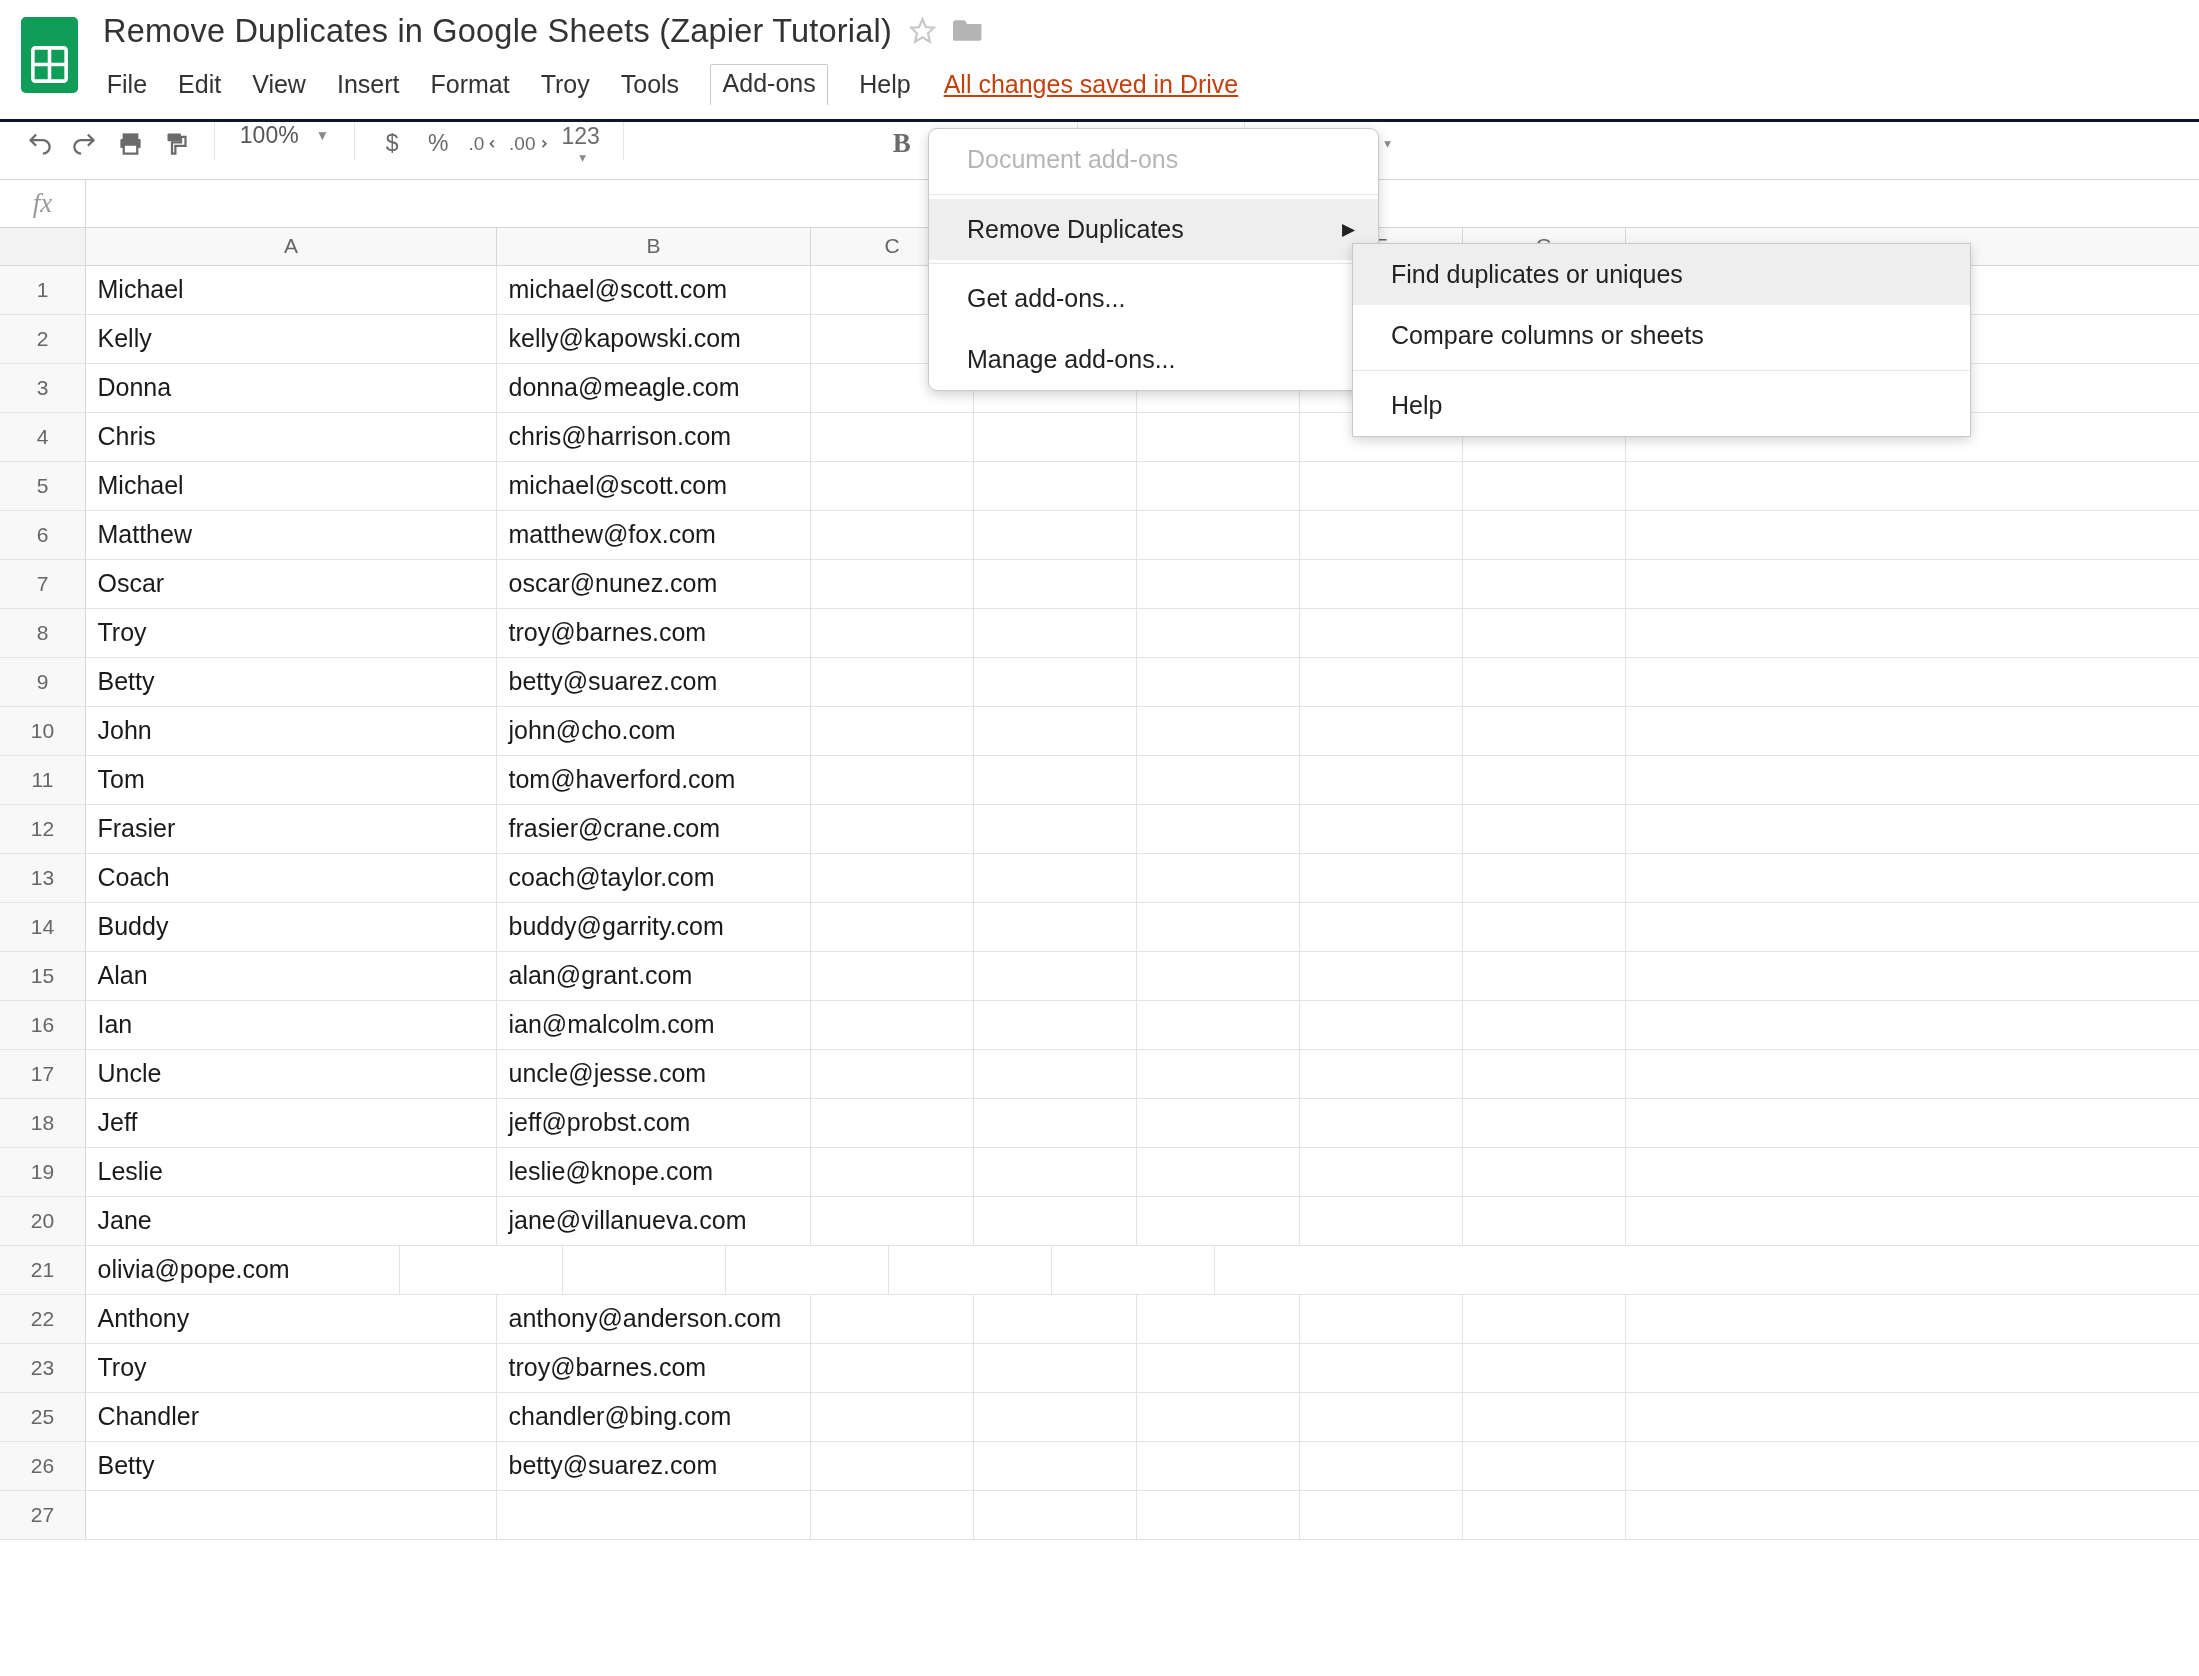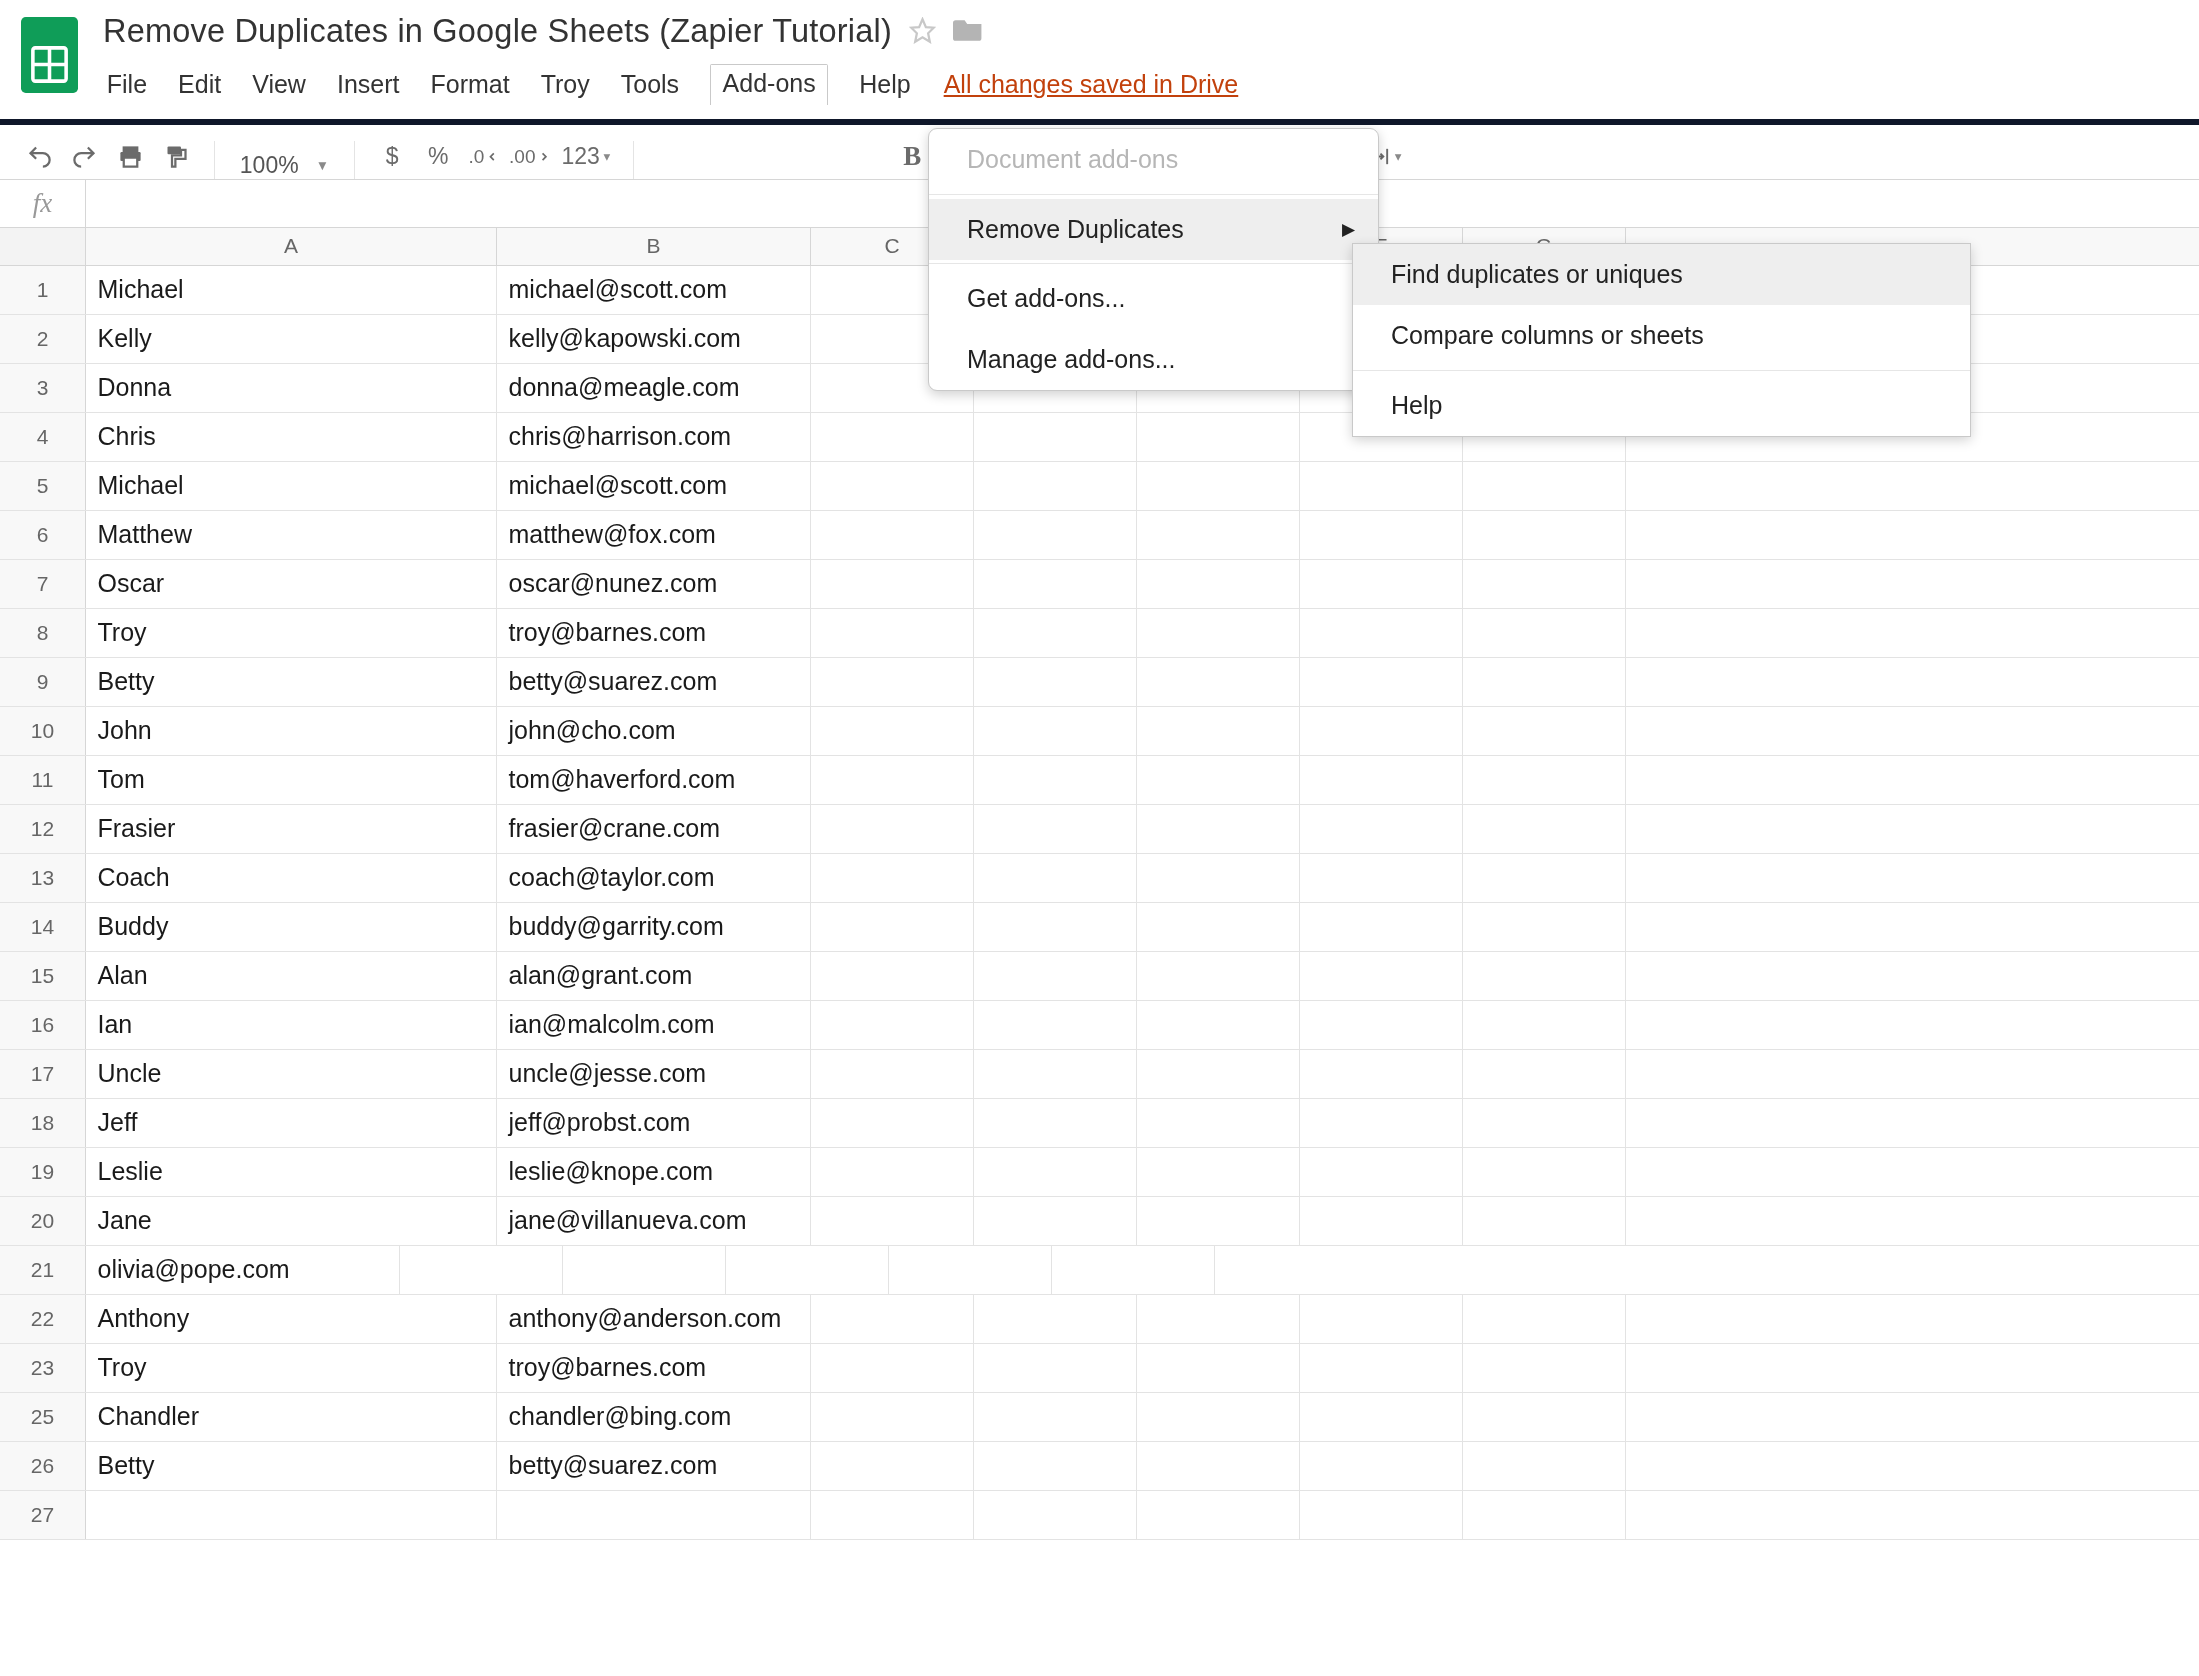--- a/index.html
+++ b/index.html
@@ -13,21 +13,21 @@
   .title-area { flex:1; }
   .title-row { display:flex; align-items:flex-end; gap:17px; }
   .doc-title { font-size:32.5px; color:#333; letter-spacing:0.2px; }
   .star, .folder { color:#c8c8c8; }
   .menu-row { display:flex; gap:31px; padding:13.4px 0 13.4px 3.8px; font-size:25px; color:#333; align-items:center;}
   .menu-item { cursor:pointer; }
   .menu-item.open { border:1px solid #c9c9c9; border-bottom:none; border-radius:1.9px 1.9px 0 0; padding:3.8px 11.5px 7.6px 11.5px; position:relative; z-index:30; background:#fff; }
   .save-status { color:#c2410c; text-decoration:underline; margin-left:2px;}
 
   
-  .toolbar { display:flex; align-items:flex-end; height:61px; border-top:6px solid #0f172a; border-bottom:1px solid #d6d6d6; padding:0 17px; gap:1.9px; font-size:23px; color:#555;}
+  .toolbar { display:flex; align-items:flex-start; height:61px; border-top:3px solid #0f172a; border-bottom:1px solid #d6d6d6; padding:0 17px; gap:1.9px; font-size:23px; color:#555;}
   .tb-btn { width:44px; height:44px; display:flex; align-items:center; justify-content:center; border-radius:2.9px; color:#6b6b6b;}
   .tb-sep { width:1px; height:38px; background:#e4e4e4; margin:0 13.4px;}
   .zoom { display:flex; align-items:center; gap:13.4px; font-size:23px; padding:0 9.6px;}
   .tb-text { padding:0 7.6px; font-size:23px;}
   .caret { font-size:13.4px; color:#8a8a8a; margin-left:3.8px;}
   .bold { font-weight:bold; font-family:"Times New Roman",serif; font-size:27px;}
   .ital { font-style:italic; font-family:"Times New Roman",serif; font-size:27px;}
   .strike { text-decoration:line-through; font-family:"Times New Roman",serif; font-size:27px;}
   .text-color { display:flex; flex-direction:column; align-items:center; gap:1.9px;}
   .color-bar { width:27px; height:4.8px; background:#000;}
@@ -141,21 +141,21 @@
       <svg width="13.4" height="13.4" viewBox="0 0 24 24" fill="none" stroke="#6b6b6b" stroke-width="3" style="margin-left:1.9px;">
         <path d="M14 6l-6 6 6 6"></path>
       </svg>
     </div>
   <div class="tb-btn">
       <span style="font-size:19px;">.00</span>
       <svg width="13.4" height="13.4" viewBox="0 0 24 24" fill="none" stroke="#6b6b6b" stroke-width="3" style="margin-left:1.9px;">
         <path d="M10 6l6 6-6 6"></path>
       </svg>
     </div>
-  <div class="tb-btn" style="width:auto;padding:0 7.6px;">
+  <div class="tb-btn" style="width:auto;padding:0 7.6px;flex-direction:column;">
       <span>123</span>
       <span class="caret">▾</span>
     </div>
   <div class="tb-sep"></div>
   <div style="width:239px;"></div>
   <div class="tb-btn bold">B</div>
   <div class="tb-btn ital">I</div>
   <div class="tb-btn strike">S</div>
   <div class="tb-btn text-color">
       <span style="font-family:'Times New Roman',serif;font-size:25px;">A</span>

